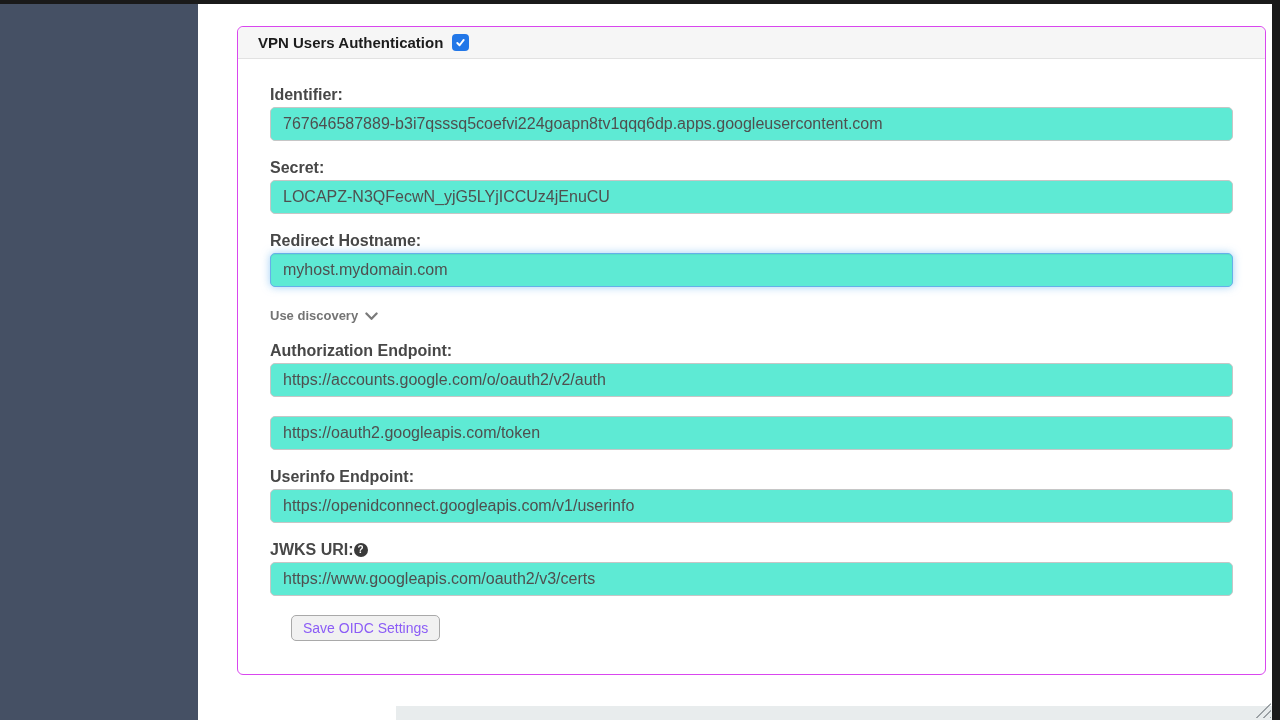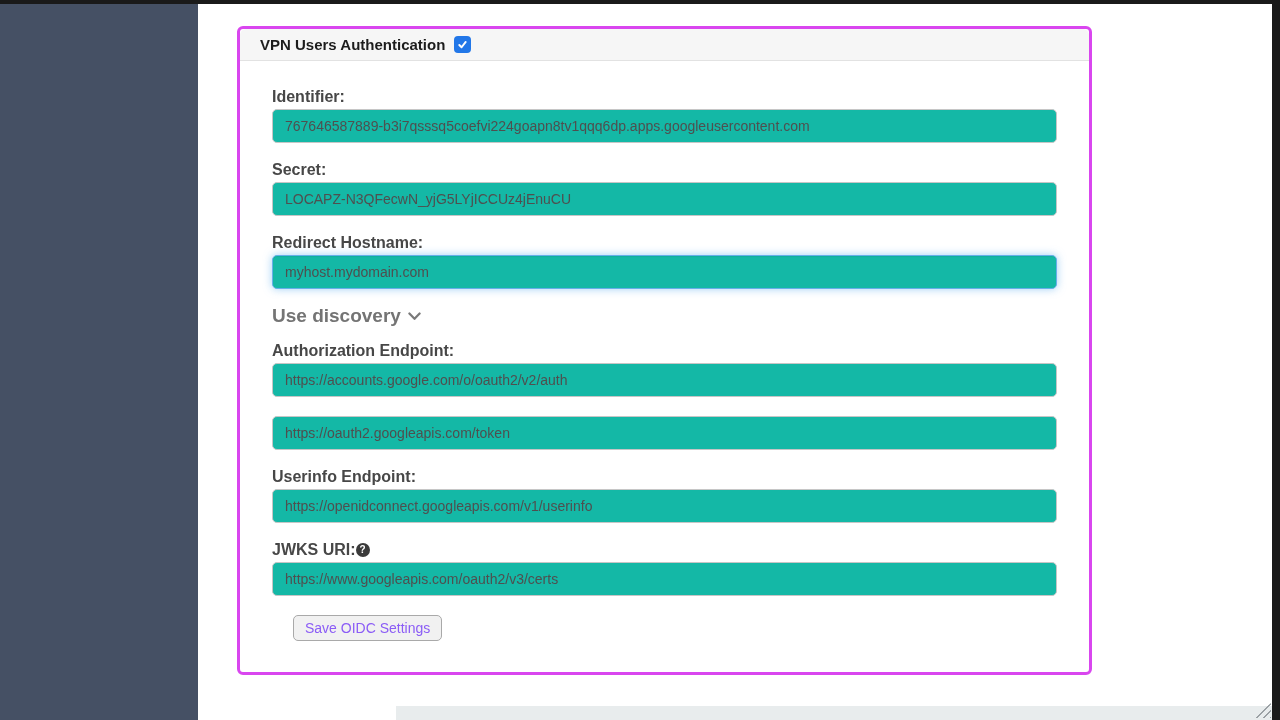--- a/index.html
+++ b/index.html
@@ -40,23 +40,23 @@
     width: 20px; height: 15px; z-index: 11;
     background: repeating-linear-gradient(
       135deg,
       transparent 0px, transparent 3.5px,
       #9aa0a4 3.5px, #9aa0a4 5px);
     clip-path: polygon(100% 0, 100% 100%, 0 100%);
     cursor: nwse-resize;
   }
   .card {
     position: absolute; left: 237px; top: 26px;
-    width: 855px; height: 649px;
+    width: 1029px; height: 649px;
     background: #ffffff;
-    border: 3px solid #d946ef;
+    border: 1px solid #d946ef;
     border-radius: 6px;
   }
   .card-header {
     height: 32px;
     background: #f6f6f6;
     border-bottom: 1px solid #e2e2e2;
     border-radius: 6px 6px 0 0;
     display: flex; align-items: center;
     padding: 0 20px;
   }
@@ -93,37 +93,37 @@
   .label-row {
     display: flex; align-items: center; 
     margin-bottom: 4px;
   }
   .label-row .field-label { margin-bottom: 0; }
   .text-input {
     display: block;
     width: 100%; height: 32px;
     padding: 16px 12px;
     font-family: "Liberation Sans", sans-serif;
-    font-size: 14px; color: #4f4f4f;
-    background: #14b8a6;
+    font-size: 16px; color: #4f4f4f;
+    background: #5eead4;
     border: 1px solid #c6c6c6;
     border-radius: 5px;
     outline: none;
   }
   .text-input.focused {
     border: 1px solid #66afe9;
     box-shadow: inset 0 1px 1px rgba(0,0,0,0.06), 0 0 8px rgba(82,168,236,0.55);
   }
   .use-discovery {
     display: inline-flex; align-items: center; gap: 7px;
     margin: 0 0 19px 0;
     cursor: pointer;
   }
   .use-discovery-label {
-    font-size: 19px; line-height: 16px; font-weight: 700; color: #747474;
+    font-size: 13px; line-height: 16px; font-weight: 700; color: #747474;
   }
   .help-icon {
     width: 14px; height: 14px;
     background: #3a3a3a;
     border-radius: 50%;
     color: #ffffff;
     font-size: 10px; font-weight: 700;
     line-height: 14px; text-align: center;
     display: inline-block;
     cursor: pointer;

